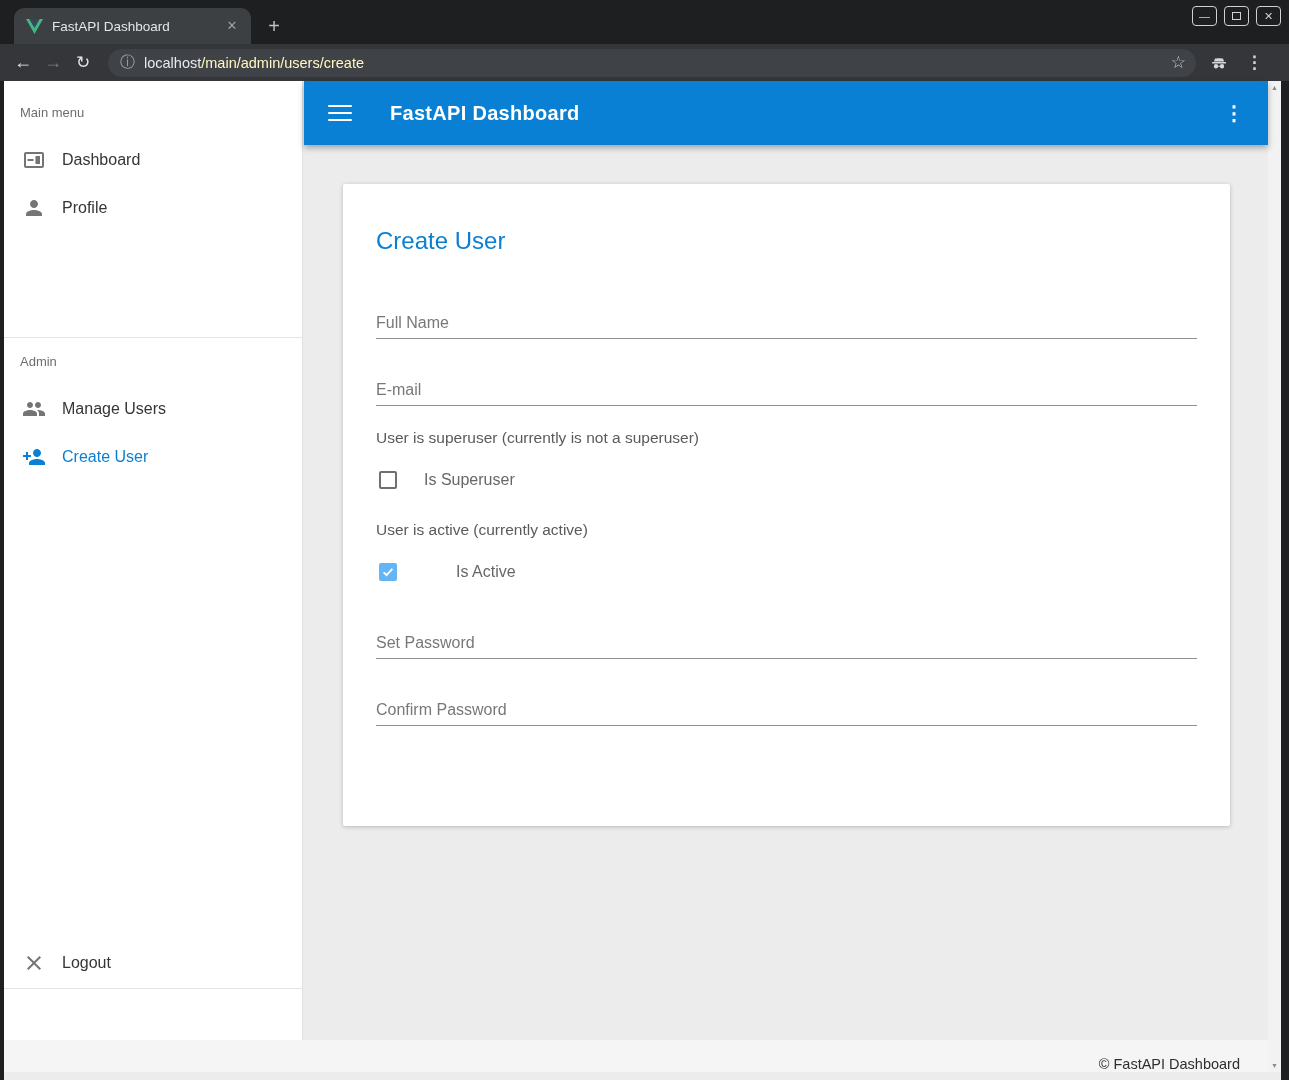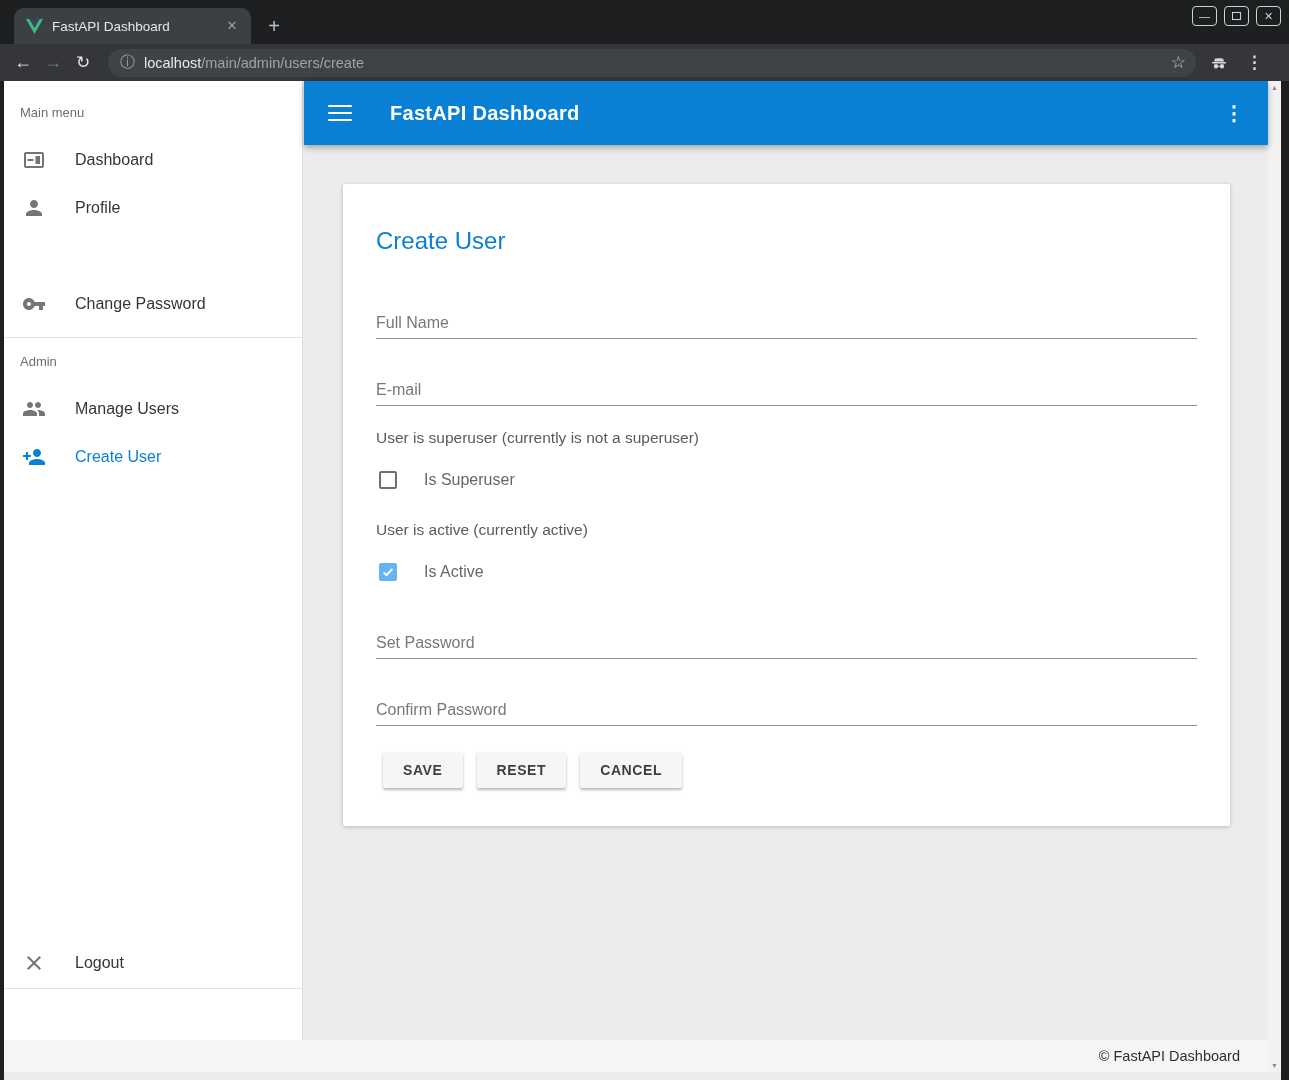--- a/index.html
+++ b/index.html
@@ -23,35 +23,35 @@
   .toolbar { position:absolute; left:0; top:44px; width:100%; height:37px; background:#35363a;
              display:flex; align-items:center; }
   .nav-btn { width:30px; text-align:center; font-size:18px; color:#e2e4e6; }
   .nav-btn.disabled { color:#73787d; }
   .nav-btn.reload { font-size:17px; }
   .omnibox { position:relative; margin-left:10px; height:28px; width:1088px; background:#3f4246;
              border-radius:14px; display:flex; align-items:center; padding:0 10px 0 12px; }
   .omni-info { color:#9aa0a6; font-size:15px; margin-right:9px; }
   .omni-url { font-size:14.5px; white-space:nowrap; overflow:hidden; flex:1; }
   .omni-host { color:#e8eaed; }
-  .omni-path { color:#a3a3a3; }
+  .omni-path { color:#fef9c3; }
   .omni-star { color:#c5c8cb; font-size:17px; margin-left:8px; }
   .toolbar-right { display:flex; align-items:center; margin-left:12px; gap:16px; }
   .incog { width:22px; height:18px; }
   .toolbar-kebab { color:#d5d7d9; font-size:17px; font-weight:bold; width:14px; text-align:center; }
 
   
   .app { position:absolute; left:4px; top:81px; width:1277px; height:1016px; background:#ececec; }
   .sidebar { position:absolute; left:0; top:0; width:299px; height:959px; background:#ffffff;
              border-right:1px solid #e0e0e0; }
   .subheader { position:absolute; left:16px; font-size:13px; color:#6e6e6e; }
   .side-item { position:absolute; left:0; width:100%; height:48px; display:flex; align-items:center; }
   .side-icon { width:24px; height:24px; margin-left:18px; flex:0 0 auto; }
   .side-icon svg { width:24px; height:24px; fill:#757575; }
-  .side-label { margin-left:29px; font-size:16px; color:#353535; }
+  .side-label { margin-left:16px; font-size:16px; color:#353535; }
   .side-item.active .side-label { color:#0a80d4; }
   .side-item.active .side-icon svg { fill:#0a80d4; }
   .side-divider { position:absolute; left:0; width:100%; height:1px; background:#e4e4e4; }
 
   .main { position:absolute; left:300px; top:0; width:964px; height:959px; background:#ececec; }
   .appbar { position:absolute; left:0; top:0; width:100%; height:64px; background:#0a80d4;
             box-shadow:0 3px 6px rgba(0,0,0,.30); display:flex; align-items:center; z-index:3; }
   .hamburger { margin-left:24px; width:24px; height:16px; display:flex; flex-direction:column; justify-content:space-between; }
   .hamburger span { display:block; height:2.4px; background:#fff; border-radius:1px; }
   .appbar-title { margin-left:38px; color:#ffffff; font-size:20px; font-weight:600; letter-spacing:.3px; }
@@ -67,34 +67,34 @@
   .text-field::placeholder { color:#787878; opacity:1; }
   .fld-fullname { top:123px; }
   .fld-email { top:190px; }
   .fld-setpw { top:443px; }
   .fld-confirmpw { top:510px; }
   .hint { position:absolute; left:33px; font-size:15.5px; color:#5a5a5a; }
   .hint-superuser { top:245px; }
   .hint-active { top:337px; }
   .check-row { position:absolute; left:36px; display:flex; align-items:center;justify-content:flex-end; }
   .check-row-superuser { top:287px; }
-  .check-row-active { top:379px; }
+  .check-row-active { top:379px;gap:32px; }
   .checkbox { width:18px; height:18px; border-radius:2px; flex:0 0 auto; }
   .checkbox.unchecked { border:2px solid #6f6f6f; background:#fff; }
   .checkbox.checked { border:2px solid #64b5f6; background:#64b5f6; }
   .checkbox svg { width:14px; height:14px; display:block; margin:0 auto; }
   .check-label { margin-left:27px; font-size:16px; color:#676767; }
   .btn-row { position:absolute; left:40px; top:568px; display:flex; gap:14px; }
   .btn { height:36px; padding:0 20px; background:#f6f6f6; border:none; border-radius:2px;
          box-shadow:0 2px 3px rgba(0,0,0,.28); font-size:14px; font-weight:600; letter-spacing:.6px;
          color:#3f3f3f; font-family:"Liberation Sans", sans-serif; }
 
   
   .page-footer { position:absolute; left:0; top:959px; width:1264px; height:32px; background:#f5f5f5;
-                 display:flex; align-items:center; justify-content:flex-end; padding-right:28px; }
+                 display:flex; align-items:flex-end; justify-content:flex-end; padding-right:28px; }
   .footer-text { font-size:14.5px; color:#2f2f2f; }
   .scrollbar { position:absolute; right:0; top:0; width:13px; height:991px; background:#f1f2f1; }
   .scroll-arrow { position:absolute; left:0; width:13px; text-align:center; font-size:7px; color:#8b8b8b; }
   .scroll-up { top:3px; } .scroll-down { bottom:3px; }
 </style>
 </head>
 <body>
 
 <div class="window">
 
@@ -152,28 +152,20 @@
         </span>
         <span class="side-label">Dashboard</span>
       </div>
       <div class="side-item" style="top:103px">
         <span class="side-icon">
           <svg viewBox="0 0 24 24">
               <path d="M12 12c2.21 0 4-1.79 4-4s-1.79-4-4-4-4 1.79-4 4 1.79 4 4 4zm0 2c-2.67 0-8 1.34-8 4v2h16v-2c0-2.66-5.33-4-8-4z"></path>
             </svg>
         </span>
         <span class="side-label">Profile</span>
-      </div>
-      <div class="side-item" style="top:199px">
-        <span class="side-icon">
-          <svg viewBox="0 0 24 24">
-              <path d="M12.65 10C11.83 7.67 9.61 6 7 6c-3.31 0-6 2.69-6 6s2.69 6 6 6c2.61 0 4.83-1.67 5.65-4H17v4h4v-4h2v-4H12.65zM7 14c-1.1 0-2-.9-2-2s.9-2 2-2 2 .9 2 2-.9 2-2 2z"></path>
-            </svg>
-        </span>
-        <span class="side-label">Change Password</span>
       </div>
 
       <div class="side-divider" style="top:256px"></div>
       <div class="subheader" style="top:273px">Admin</div>
 
       <div class="side-item" style="top:304px">
         <span class="side-icon">
           <svg viewBox="0 0 24 24">
               <path d="M16 11c1.66 0 2.99-1.34 2.99-3S17.66 5 16 5c-1.66 0-3 1.34-3 3s1.34 3 3 3zm-8 0c1.66 0 2.99-1.34 2.99-3S9.66 5 8 5C6.34 5 5 6.34 5 8s1.34 3 3 3zm0 2c-2.33 0-7 1.17-7 3.5V19h14v-2.5c0-2.33-4.67-3.5-7-3.5zm8 0c-.29 0-.62.02-.97.05 1.16.84 1.97 1.97 1.97 3.45V19h6v-2.5c0-2.33-4.67-3.5-7-3.5z"></path>
             </svg>
@@ -229,25 +221,20 @@
             <svg viewBox="0 0 24 24">
                 <path fill="none" stroke="#ffffff" stroke-width="3.2" d="M4.5 12.5l5 5 10-11"></path>
               </svg>
           </span>
           <span class="check-label">Is Active</span>
         </div>
 
         <input class="text-field fld-confirmpw" type="password" placeholder="Confirm Password" style="">
         <input class="text-field fld-setpw" type="password" placeholder="Set Password" style="">
 
-        <div class="btn-row">
-          <button class="btn">SAVE</button>
-          <button class="btn">RESET</button>
-          <button class="btn">CANCEL</button>
-        </div>
       </div>
     </div>
 
     <div class="page-footer">
       <span class="footer-text">© FastAPI Dashboard</span>
     </div>
 
     <div class="scrollbar">
       <div class="scroll-arrow scroll-up">▲</div>
       <div class="scroll-arrow scroll-down">▼</div>

